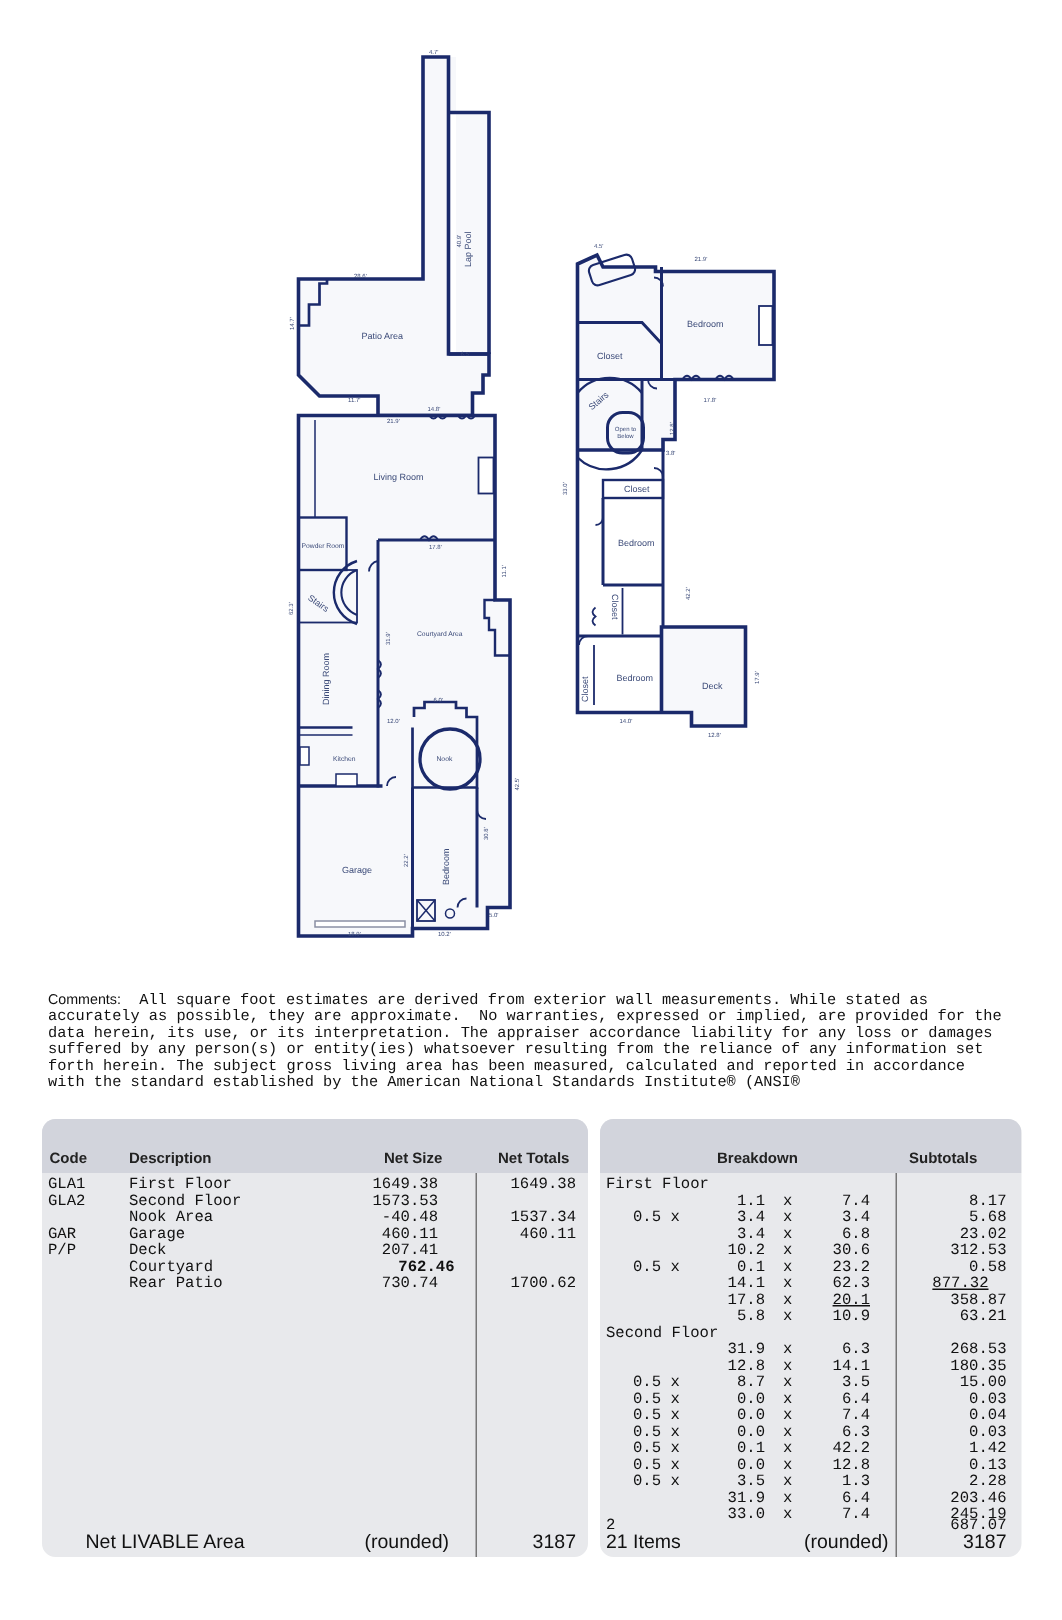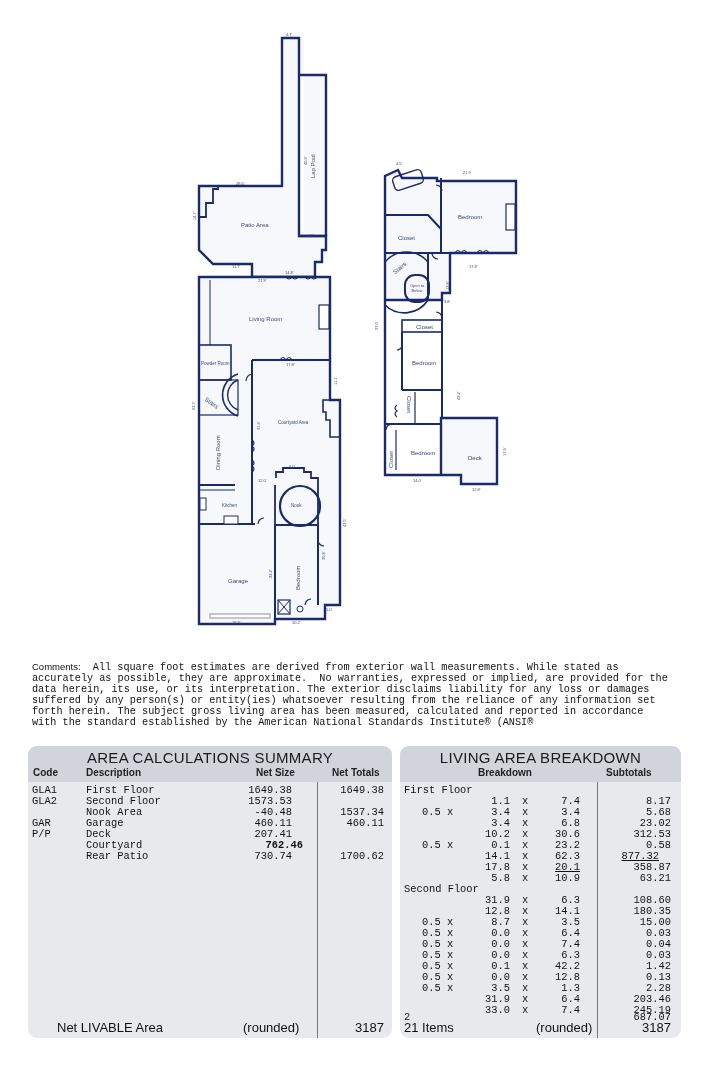--- a/index.html
+++ b/index.html
@@ -180,28 +180,27 @@
   <div class="dim vert" style="left:374px;top:330px;">33.0'</div>
   <div class="dim vert" style="left:445px;top:290px;">12.8'</div>
   <div class="dim vert" style="left:456px;top:400px;">42.2'</div>
   <div class="dim" style="left:413px;top:478px;">14.0'</div>
   <div class="dim" style="left:472px;top:487px;">12.8'</div>
   <div class="dim vert" style="left:502px;top:456px;">17.9'</div>
 </div>
 
 <div class="comments"><span class="lbl">Comments:</span>  <span>All square foot estimates are derived from exterior wall measurements. While stated as</span>
 <span>accurately as possible, they are approximate.  No warranties, expressed or implied, are provided for the</span>
-<span>data herein, its use, or its interpretation. The exterior disclaims liability for any loss or damages</span>
+<span>data herein, its use, or its interpretation. The appraiser accordance liability for any loss or damages</span>
 <span>suffered by any person(s) or entity(ies) whatsoever resulting from the reliance of any information set</span>
 <span>forth herein. The subject gross living area has been measured, calculated and reported in accordance</span>
 <span>with the standard established by the American National Standards Institute® (ANSI®</span></div>
 
 <div class="panel" style="left:28px;width:364px;height:292px;">
   <div class="head" style="position:absolute;left:0;top:0;width:364px;height:36px;"></div>
-  <div class="title" style="position:absolute;left:0;top:3px;width:364px;">AREA CALCULATIONS SUMMARY</div>
   <div class="colhdr" style="left:5px;top:21px;">Code</div>
   <div class="colhdr" style="left:58px;top:21px;">Description</div>
   <div class="colhdr" style="left:228px;top:21px;">Net Size</div>
   <div class="colhdr" style="left:304px;top:21px;">Net Totals</div>
   <div class="vline" style="left:289px;top:36px;height:256px;"></div>
 
   <div>
     <div class="mono" style="left:4px;top:38px;">GLA1</div>
     <div class="mono" style="left:58px;top:38px;">First Floor</div>
     <div class="mono" style="right:100px;top:38px;">1649.38</div>
@@ -244,21 +243,20 @@
     <div class="mono" style="right:8px;top:104px;">1700.62</div>
   </div>
 
   <div class="big" style="left:29px;top:274px;">Net LIVABLE Area</div>
   <div class="big" style="left:215px;top:274px;">(rounded)</div>
   <div class="big" style="right:8px;top:274px;">3187</div>
 </div>
 
 <div class="panel" style="left:400px;width:281px;height:292px;">
   <div class="head" style="position:absolute;left:0;top:0;width:281px;height:36px;"></div>
-  <div class="title" style="position:absolute;left:0;top:3px;width:281px;">LIVING AREA BREAKDOWN</div>
   <div class="colhdr" style="left:78px;top:21px;">Breakdown</div>
   <div class="colhdr" style="left:206px;top:21px;">Subtotals</div>
   <div class="vline" style="left:197px;top:36px;height:256px;"></div>
 
   <div class="mono" style="left:4px;top:38px;">First Floor</div>
   <div id="ff-rows">
       <div>
         <div class="mono" style="left:22px;top:49px;"></div>
         <div class="mono" style="right:171px;top:49px;">1.1</div>
         <div class="mono" style="left:122px;top:49px;">x</div>
@@ -316,21 +314,21 @@
       </div>
     </div>
 
   <div class="mono" style="left:4px;top:137px;">Second Floor</div>
   <div id="sf-rows">
       <div>
         <div class="mono" style="left:22px;top:148px;"></div>
         <div class="mono" style="right:171px;top:148px;">31.9</div>
         <div class="mono" style="left:122px;top:148px;">x</div>
         <div class="mono" style="right:101px;top:148px;">6.3</div>
-        <div class="mono" style="right:10px;top:148px;">108.60</div>
+        <div class="mono" style="right:10px;top:148px;">268.53</div>
       </div>
       <div>
         <div class="mono" style="left:22px;top:159px;"></div>
         <div class="mono" style="right:171px;top:159px;">12.8</div>
         <div class="mono" style="left:122px;top:159px;">x</div>
         <div class="mono" style="right:101px;top:159px;">14.1</div>
         <div class="mono" style="right:10px;top:159px;">180.35</div>
       </div>
       <div>
         <div class="mono" style="left:22px;top:170px;">0.5 x</div>

